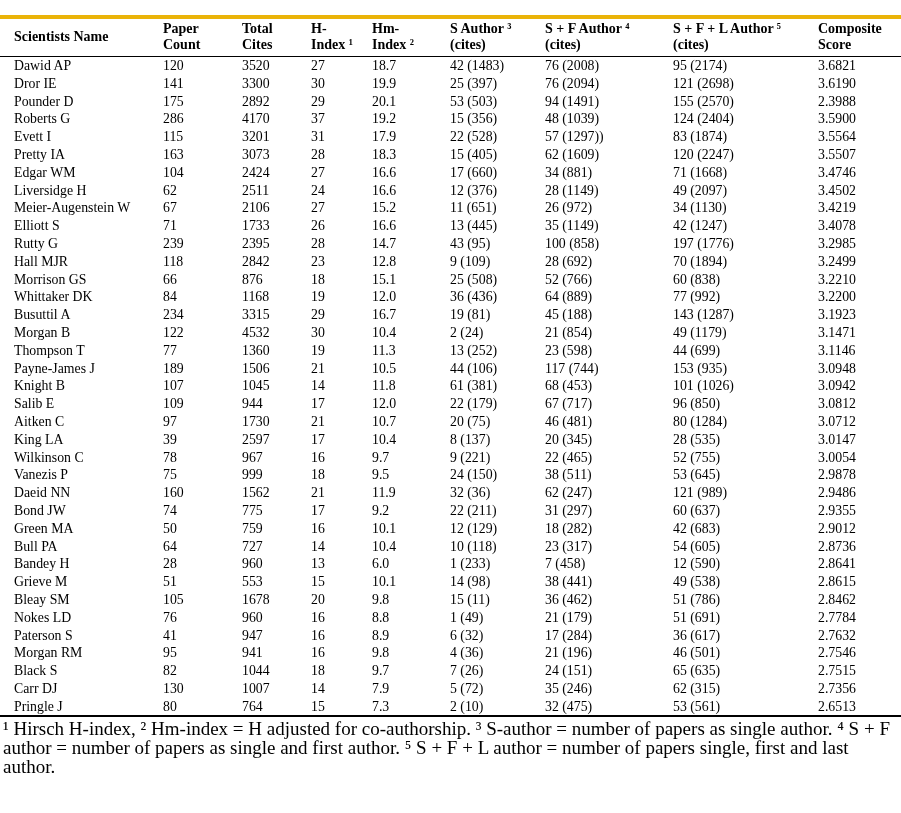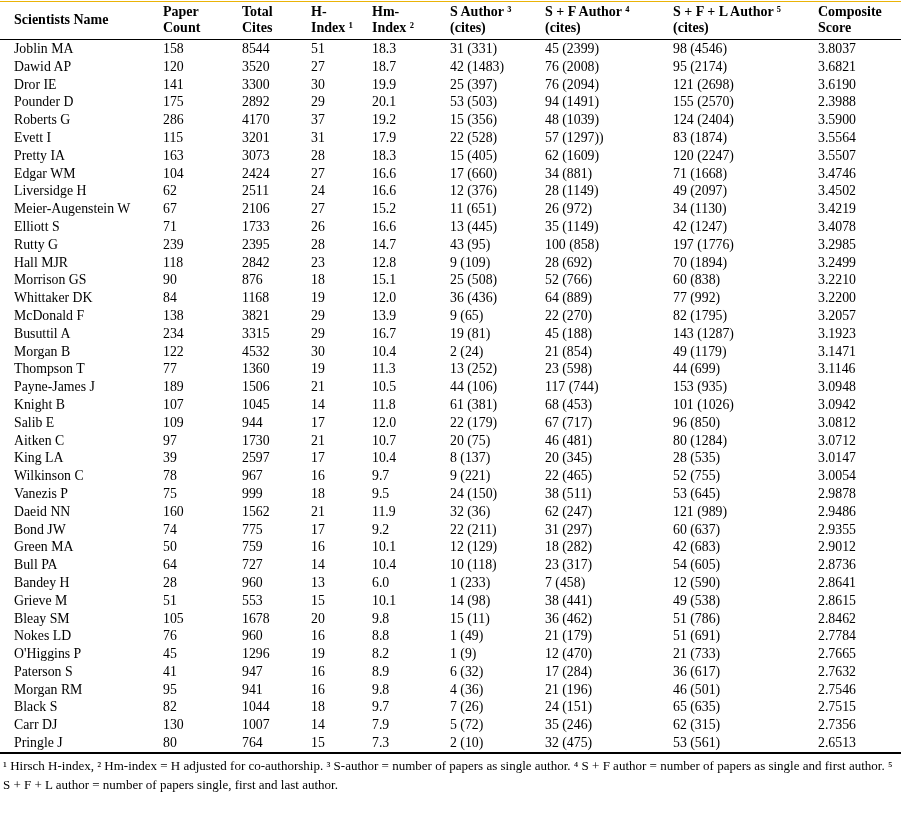--- a/index.html
+++ b/index.html
@@ -11,22 +11,22 @@
   }
   body {
     width: 901px;
     height: 813px;
     overflow: hidden;
   }
   table.metrics {
     width: 901px;
     table-layout: fixed;
     border-collapse: collapse;
-    margin-top: 1px;
-    border-top: 1px solid #eab308;
+    margin-top: 15px;
+    border-top: 4px solid #eab308;
   }
   table.metrics th {
     font-weight: bold;
     font-size: 14px;
     line-height: 16px;
     text-align: left;
     vertical-align: middle;
     padding: 2px 0 3px 14px;
     white-space: pre-line;
     border-bottom: 1.5px solid #000;
@@ -37,21 +37,21 @@
     text-align: left;
     vertical-align: middle;
     padding: 0 0 0 14px;
     white-space: nowrap;
     overflow: hidden;
   }
   table.metrics tbody tr:last-child td {
     border-bottom: 2.5px solid #000;
   }
   .footnote {
-    font-size: 13px;
+    font-size: 19px;
     line-height: 19px;
     padding: 2px 4px 0 3px;
   }
   col.c-name { width: 149px; }
   col.c-paper { width: 79px; }
   col.c-total { width: 69px; }
   col.c-h { width: 61px; }
   col.c-hm { width: 78px; }
   col.c-s { width: 95px; }
   col.c-sf { width: 128px; }
@@ -89,31 +89,20 @@
       <th>S + F Author ⁴
 (cites)</th>
       <th>S + F + L Author ⁵
 (cites)</th>
       <th>Composite
 Score</th>
     </tr>
   </thead>
   <tbody>
       <tr>
-        <td>Joblin MA</td>
-        <td>158</td>
-        <td>8544</td>
-        <td>51</td>
-        <td>18.3</td>
-        <td>31 (331)</td>
-        <td>45 (2399)</td>
-        <td>98 (4546)</td>
-        <td>3.8037</td>
-      </tr>
-      <tr>
         <td>Dawid AP</td>
         <td>120</td>
         <td>3520</td>
         <td>27</td>
         <td>18.7</td>
         <td>42 (1483)</td>
         <td>76 (2008)</td>
         <td>95 (2174)</td>
         <td>3.6821</td>
       </tr>
@@ -233,52 +222,41 @@
         <td>2842</td>
         <td>23</td>
         <td>12.8</td>
         <td>9 (109)</td>
         <td>28 (692)</td>
         <td>70 (1894)</td>
         <td>3.2499</td>
       </tr>
       <tr>
         <td>Morrison GS</td>
-        <td>90</td>
+        <td>66</td>
         <td>876</td>
         <td>18</td>
         <td>15.1</td>
         <td>25 (508)</td>
         <td>52 (766)</td>
         <td>60 (838)</td>
         <td>3.2210</td>
       </tr>
       <tr>
         <td>Whittaker DK</td>
         <td>84</td>
         <td>1168</td>
         <td>19</td>
         <td>12.0</td>
         <td>36 (436)</td>
         <td>64 (889)</td>
         <td>77 (992)</td>
         <td>3.2200</td>
       </tr>
       <tr>
-        <td>McDonald F</td>
-        <td>138</td>
-        <td>3821</td>
-        <td>29</td>
-        <td>13.9</td>
-        <td>9 (65)</td>
-        <td>22 (270)</td>
-        <td>82 (1795)</td>
-        <td>3.2057</td>
-      </tr>
-      <tr>
         <td>Busuttil A</td>
         <td>234</td>
         <td>3315</td>
         <td>29</td>
         <td>16.7</td>
         <td>19 (81)</td>
         <td>45 (188)</td>
         <td>143 (1287)</td>
         <td>3.1923</td>
       </tr>
@@ -463,31 +441,20 @@
         <td>76</td>
         <td>960</td>
         <td>16</td>
         <td>8.8</td>
         <td>1 (49)</td>
         <td>21 (179)</td>
         <td>51 (691)</td>
         <td>2.7784</td>
       </tr>
       <tr>
-        <td>O'Higgins P</td>
-        <td>45</td>
-        <td>1296</td>
-        <td>19</td>
-        <td>8.2</td>
-        <td>1 (9)</td>
-        <td>12 (470)</td>
-        <td>21 (733)</td>
-        <td>2.7665</td>
-      </tr>
-      <tr>
         <td>Paterson S</td>
         <td>41</td>
         <td>947</td>
         <td>16</td>
         <td>8.9</td>
         <td>6 (32)</td>
         <td>17 (284)</td>
         <td>36 (617)</td>
         <td>2.7632</td>
       </tr>

